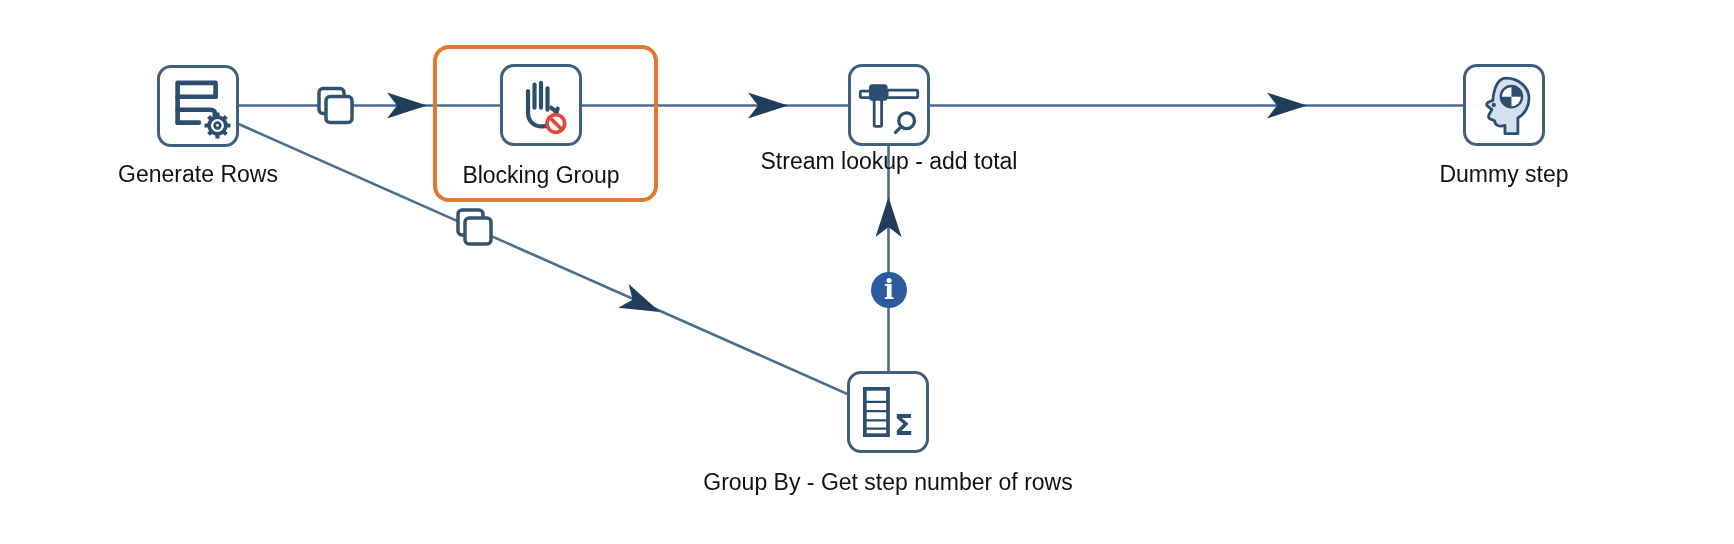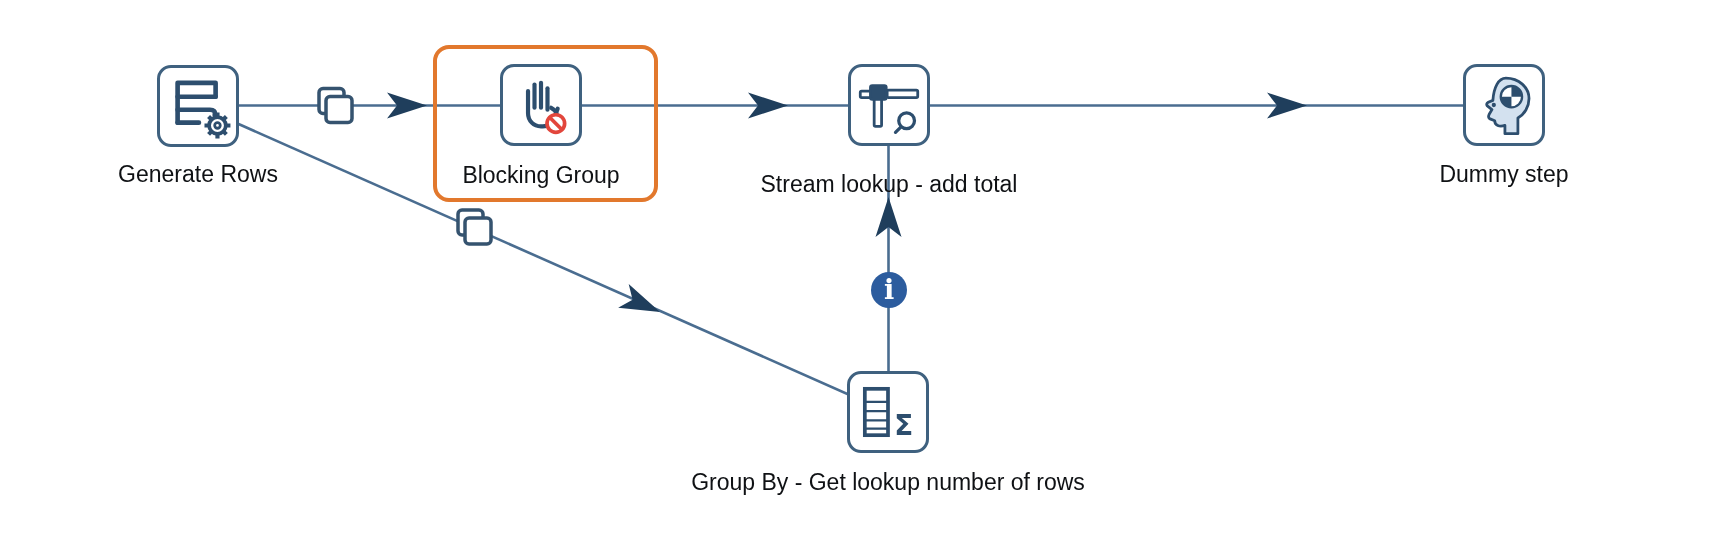--- a/index.html
+++ b/index.html
@@ -28,21 +28,21 @@
     font-family:"Liberation Sans", sans-serif;
     white-space:nowrap;
   }
   .pos-generate-box{left:157px;top:65px;}
   .pos-blocking-box{left:500px;top:64px;}
   .pos-stream-box{left:848px;top:64px;}
   .pos-dummy-box{left:1463px;top:64px;}
   .pos-group-box{left:847px;top:371px;}
   .pos-generate-label{left:-82px;top:161px;}   
   .pos-blocking-label{left:261px;top:162px;}   
-  .pos-stream-label{left:609px;top:171px;}     
+  .pos-stream-label{left:609px;top:148px;}     
   .pos-dummy-label{left:1224px;top:161px;}     
   .pos-group-label{left:608px;top:469px;}      
 </style>
 </head>
 <body>
 
 <div class="canvas">
 
   <svg class="hops-layer" width="1734" height="544" viewBox="0 0 1734 544">
 
@@ -159,16 +159,16 @@
   </div>
 
   <div class="step">
     <div class="step-box pos-group-box">
       <svg width="76" height="76" viewBox="0 0 82 82">
         <rect x="16" y="16" width="25" height="50" fill="#ffffff" stroke="#2d4e6e" stroke-width="4"></rect>
         <path d="M16,30H41 M16,40H41 M16,50H41 M16,59H41" stroke="#2d4e6e" stroke-width="2.5" fill="none"></path>
         <text x="58" y="66" text-anchor="middle" fill="#2d4e6e" font-weight="bold" font-size="30" font-family="DejaVu Sans, sans-serif">Σ</text>
       </svg>
     </div>
-    <div class="step-label pos-group-label">Group By - Get lookup number of rows</div>
+    <div class="step-label pos-group-label">Group By - Get step number of rows</div>
   </div>
 
 </div>
 
 </body></html>

